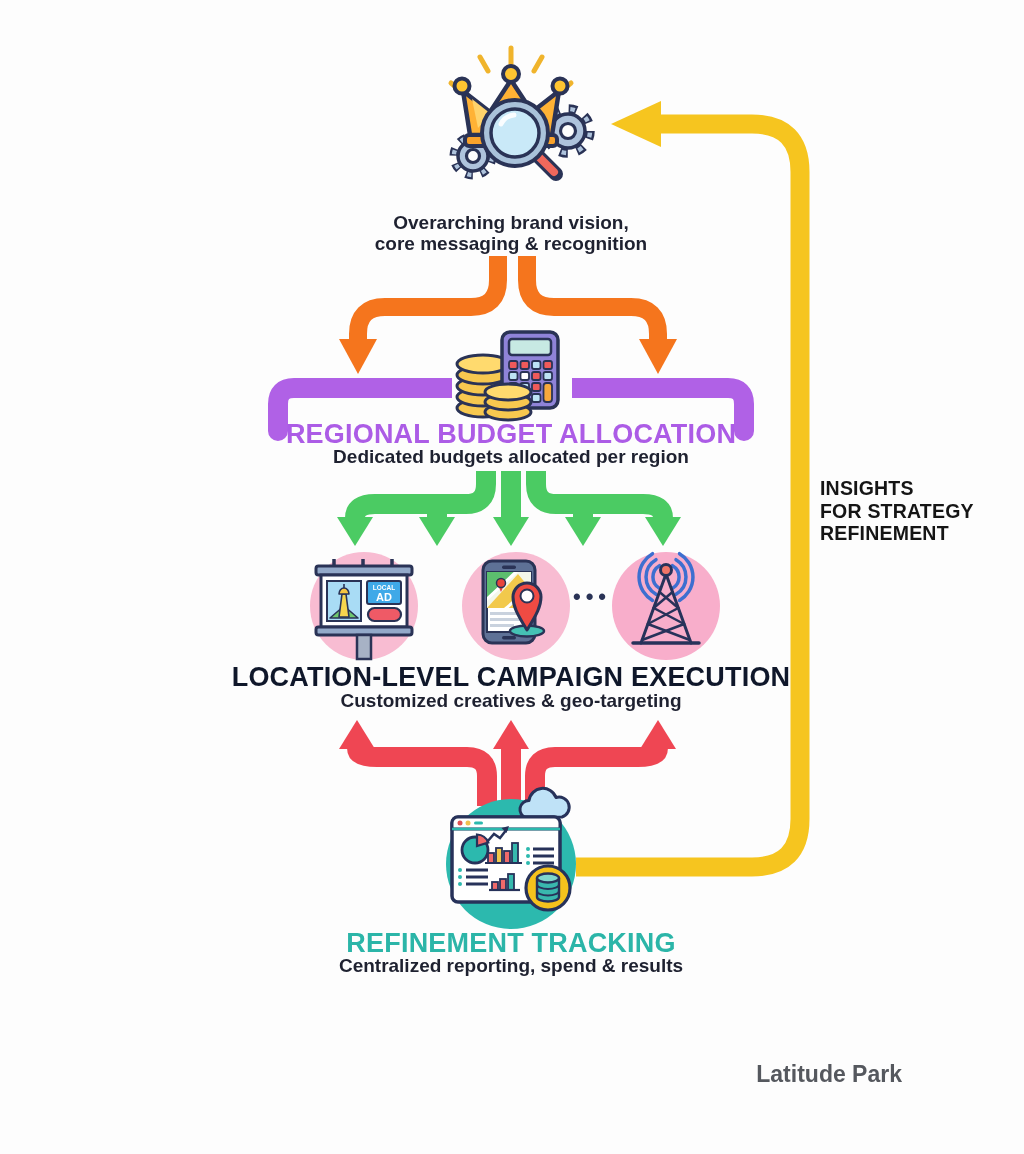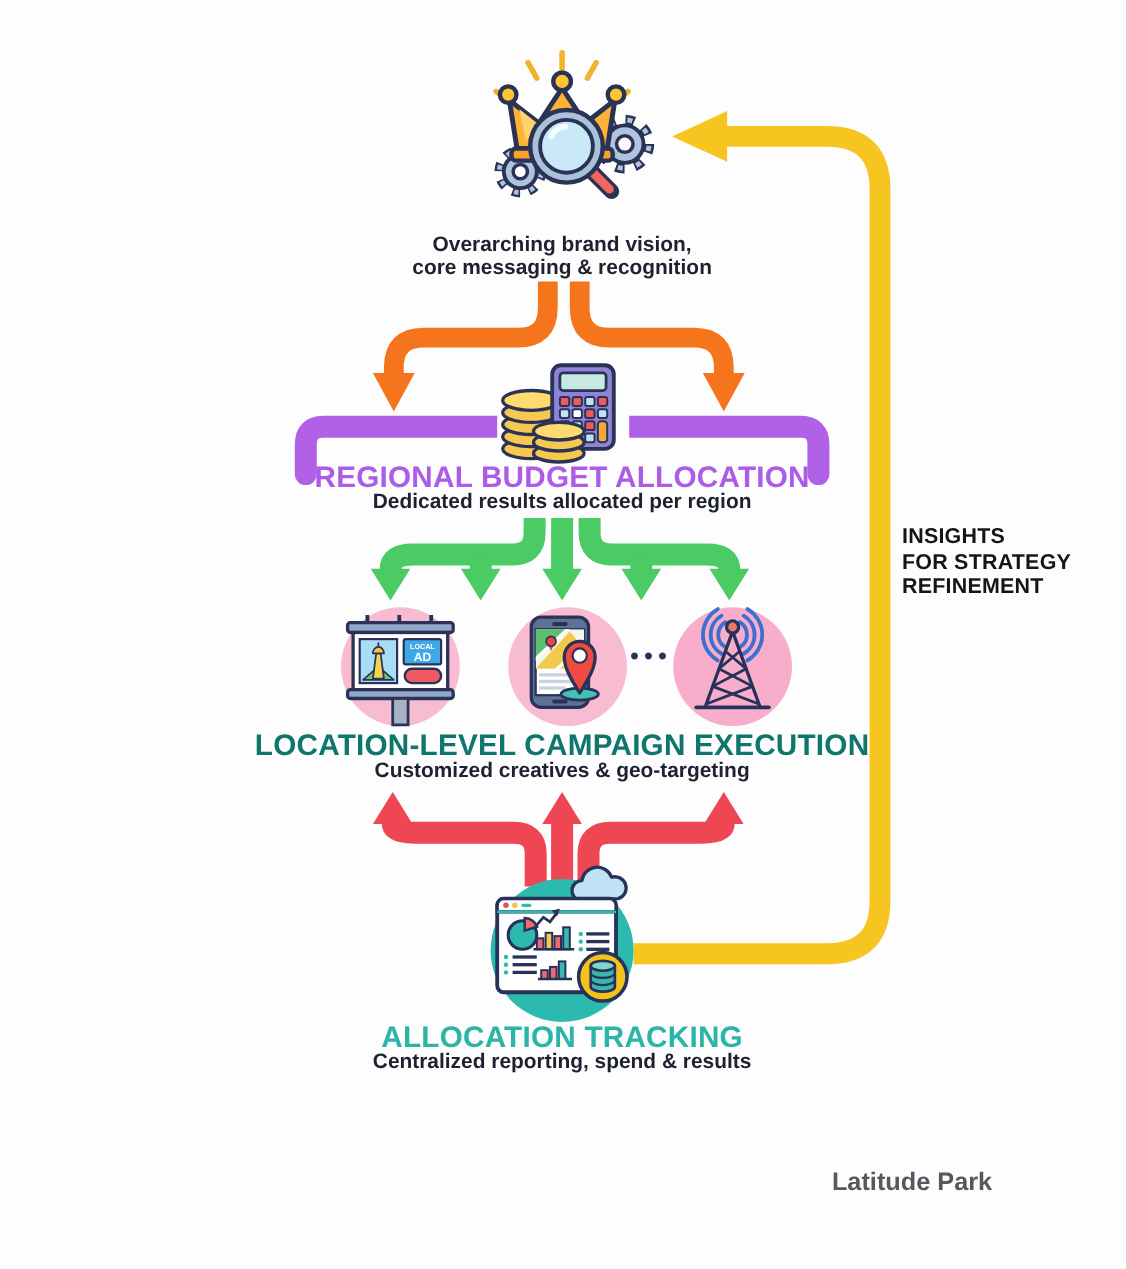--- a/index.html
+++ b/index.html
@@ -2,21 +2,21 @@
 <html><head>
 <meta charset="utf-8">
 <style>
   html,body{margin:0;padding:0;}
   body{background:#e9e9e9;font-family:"Liberation Sans","DejaVu Sans",sans-serif;}
   .canvas{position:relative;width:1024px;height:1154px;background:#FDFDFD;overflow:hidden;margin:0 auto;}
   .layer{position:absolute;left:0;top:0;}
   .txt{position:absolute;left:0;width:1022px;text-align:center;}
   .stage-title{font-weight:bold;font-size:27px;letter-spacing:.2px;line-height:30px;}
   .stage-sub{font-weight:600;font-size:19px;color:#1E2130;line-height:21px;white-space:pre-line;}
-  .t-blue{color:#2AA7E0;} .t-purple{color:#AC5CE6;} .t-pink{color:#0f766e;text-align:center;} .t-teal{color:#2BB5A8;}
+  .t-blue{color:#2AA7E0;} .t-purple{color:#AC5CE6;} .t-pink{color:#0f172a;text-align:center;} .t-teal{color:#2BB5A8;}
   .insights{position:absolute;left:820px;top:477px;width:210px;font-size:19.5px;font-weight:800;
             color:#151515;line-height:22.5px;white-space:pre-line;text-align:left;letter-spacing:.2px;}
   .ellipsis{position:absolute;left:566px;top:584px;width:52px;text-align:center;font-size:22px;
             font-weight:bold;color:#2A3356;letter-spacing:5px;}
   .brand{position:absolute;left:620px;top:1061px;width:282px;text-align:right;}
   .brand-name{font-size:23px;font-weight:bold;color:#55585E;line-height:26px;}
   .brand-domain{font-size:17.5px;color:#8E939B;line-height:22px;}
   svg{position:absolute;display:block;}
 </style>
 </head>
@@ -279,26 +279,26 @@
       <ellipse cx="108" cy="100" rx="11" ry="4.5" fill="#7FD6CC" stroke="#27325A" stroke-width="2.4"></ellipse>
       <path d="M 97 106.5 a 11 4.5 0 0 0 22 0" fill="none" stroke="#27325A" stroke-width="2"></path>
       <path d="M 97 113 a 11 4.5 0 0 0 22 0" fill="none" stroke="#27325A" stroke-width="2"></path>
     </g>
   </svg>
 
   <div class="txt stage-title t-purple" style="top:419px">REGIONAL BUDGET ALLOCATION</div>
 
   <div class="txt stage-sub" style="top:212px">Overarching brand vision,
 core messaging &amp; recognition</div>
-  <div class="txt stage-sub" style="top:446px">Dedicated results allocated per region</div>
+  <div class="txt stage-sub" style="top:446px">Dedicated budgets allocated per region</div>
 
   <div class="txt stage-title t-pink" style="top:662px">LOCATION-LEVEL CAMPAIGN EXECUTION</div>
   <div class="txt stage-sub" style="top:690px">Customized creatives &amp; geo-targeting</div>
 
-  <div class="txt stage-title t-teal" style="top:928px">ALLOCATION TRACKING</div>
+  <div class="txt stage-title t-teal" style="top:928px">REFINEMENT TRACKING</div>
   <div class="txt stage-sub" style="top:955px">Centralized reporting, spend &amp; results</div>
 
   <div class="insights">INSIGHTS
 FOR STRATEGY
 REFINEMENT</div>
 
   <div class="brand">
     <div class="brand-name">Latitude Park</div>
   </div>
 

